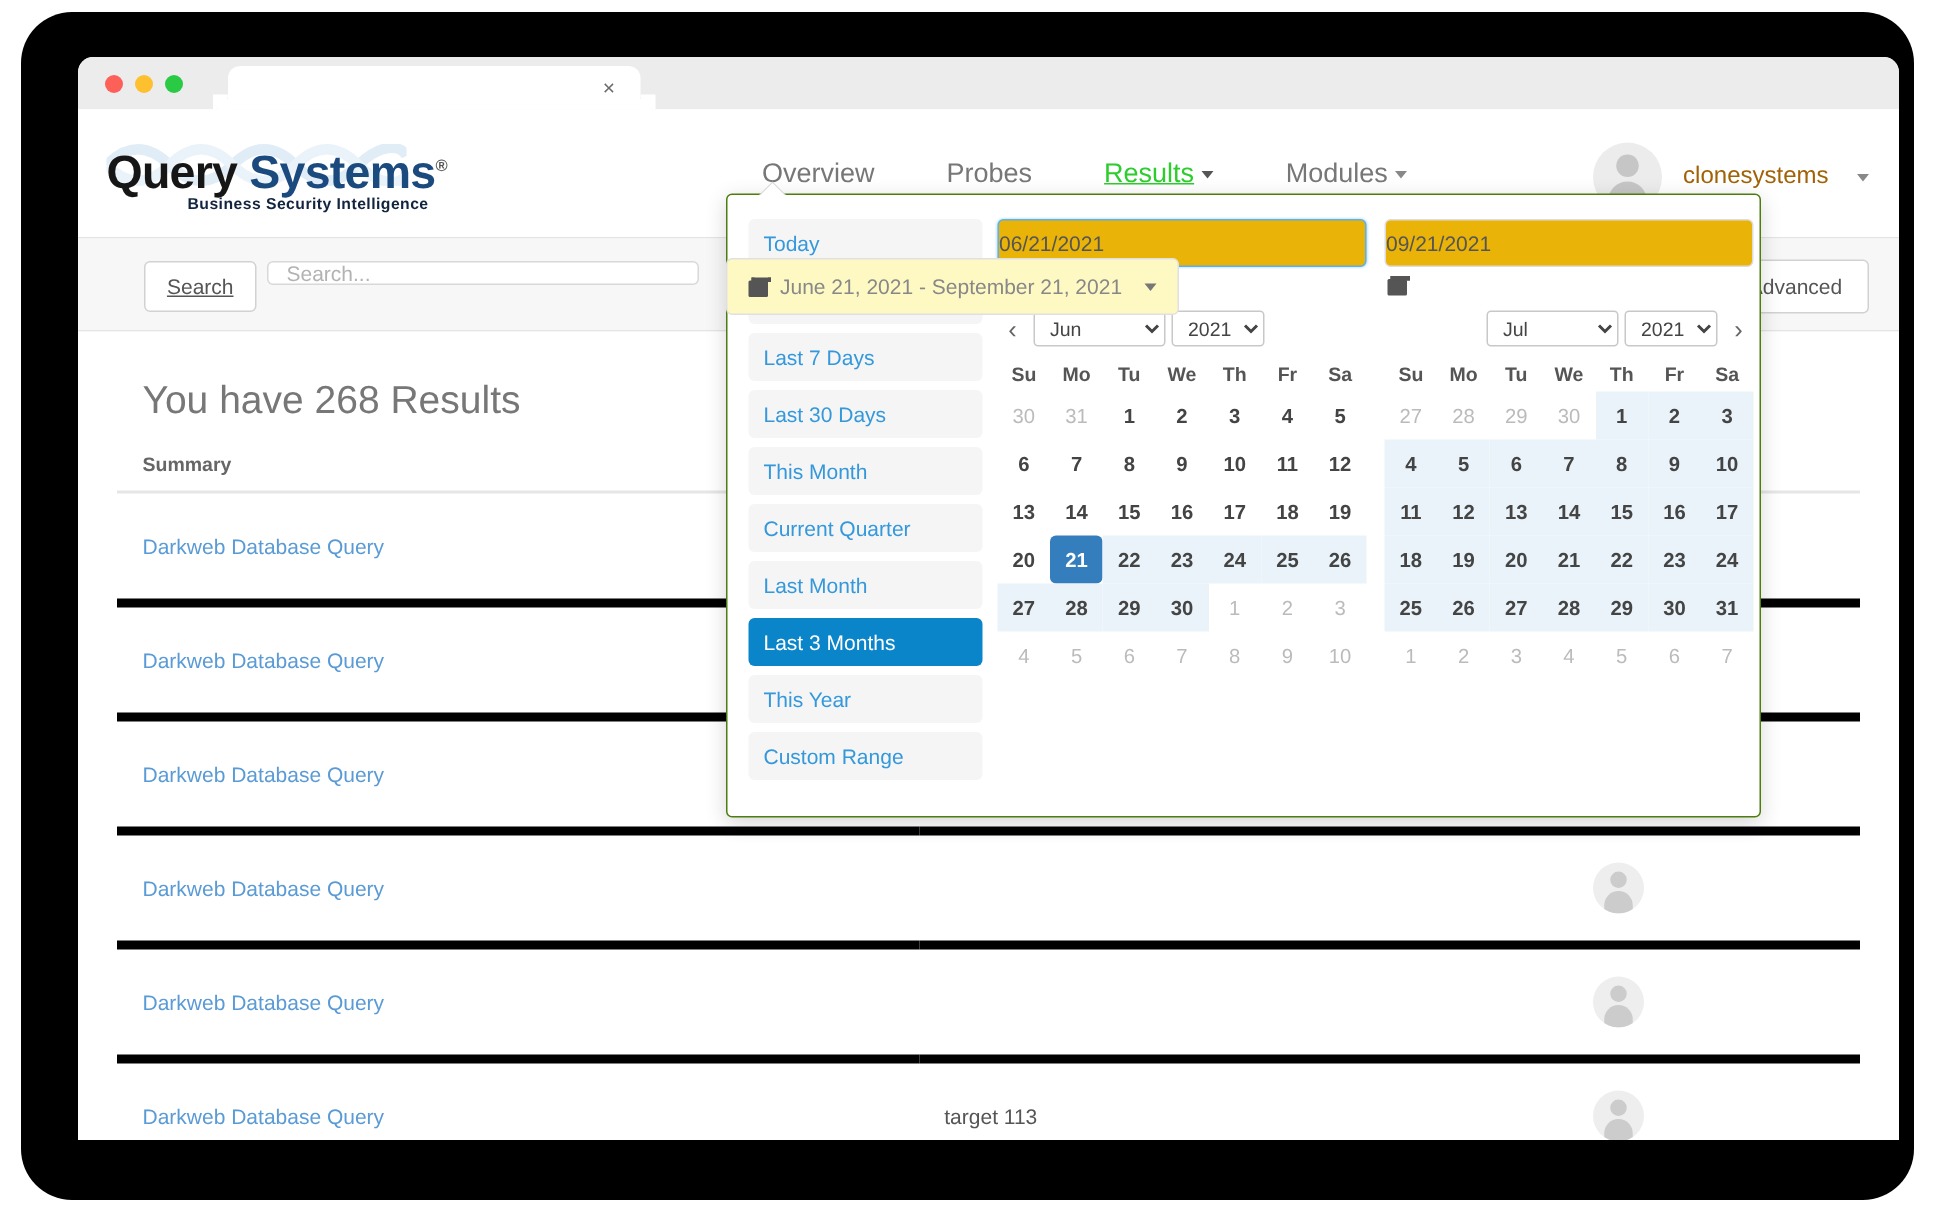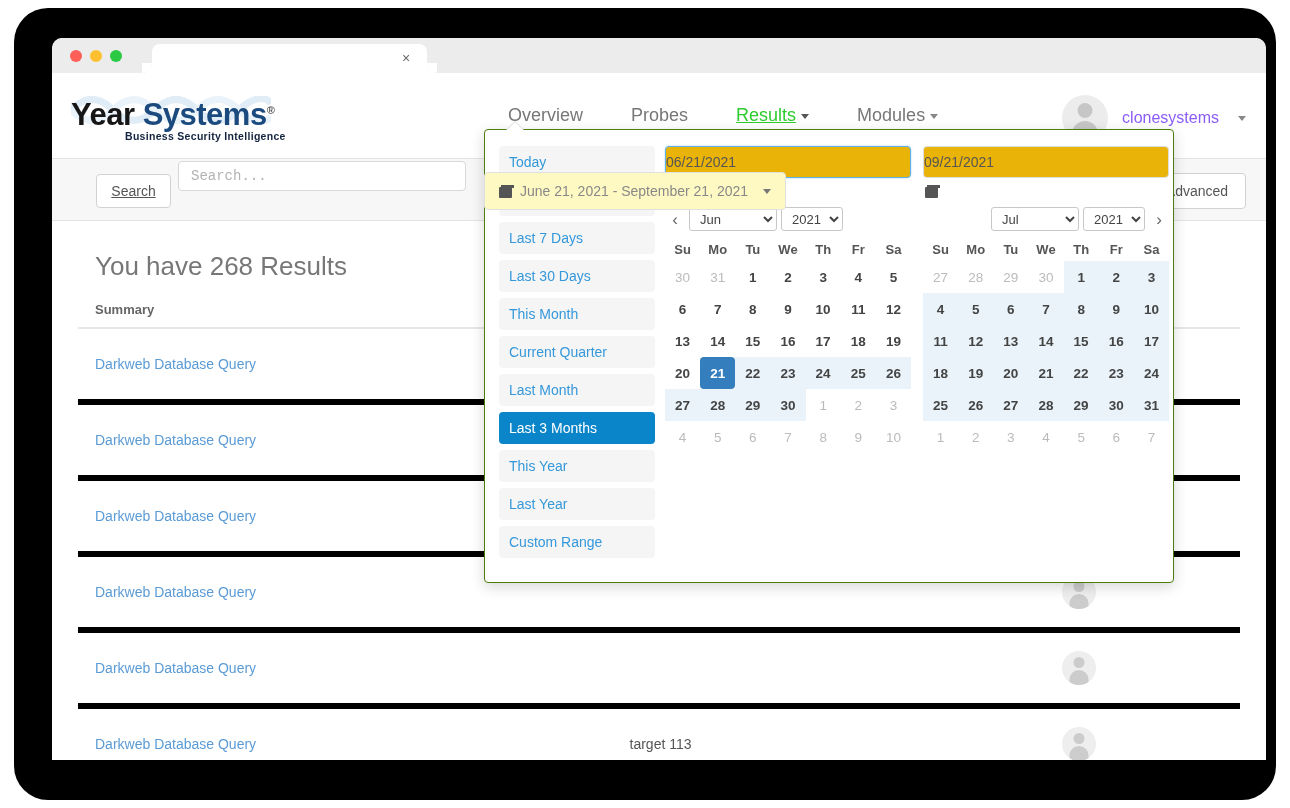--- a/index.html
+++ b/index.html
@@ -138,21 +138,21 @@
     left: 50%; top: 8px; transform: translateX(-50%);
     width: 15px; height: 15px; border-radius: 50%;
     background: #c6c6c6;
   }
   .avatar::after {
     content: ""; position: absolute;
     left: 50%; top: 26px; transform: translateX(-50%);
     width: 26px; height: 20px; border-radius: 13px 13px 0 0;
     background: #c6c6c6;
   }
-  .user-name { font-size: 16px; color: #8b5cf6; white-space: nowrap; }
+  .user-name { font-size: 16px; color: #a16207; white-space: nowrap; }
 
   
   .toolbar {
     position: relative;
     height: 62px;
     background: #f7f7f7;
     border-bottom: 1px solid #e4e4e4;
   }
   .btn {
     background: #ffffff;
@@ -161,26 +161,26 @@
     font-size: 14px;
     color: #555555;
     font-family: "Liberation Sans", sans-serif;
     cursor: pointer;
   }
   .search-btn {
     position: absolute; left: 44px; top: 15px;
     width: 75px; height: 34px; text-decoration: underline;
   }
   .search-input {
-    position: absolute; left: 126px; top: 2px;
-    width: 288px; height: 30px;
+    position: absolute; left: 126px; top: 15px;
+    width: 288px; height: 16px;
     border: 1px solid #d8d8d8; border-radius: 4px;
     background: #fff; padding: 0 12px;
     font-size: 14px; color: #555;
-    font-family: Liberation Mono, monospace;
+    font-family: Liberation Sans, sans-serif;
   }
   .search-input::placeholder { color: #b3b3b3; }
   .daterange-btn {
     position: absolute; left: 432px; top: 13px;
     width: 302px; height: 38px;
     background: #fef9c3;
     border: 1px solid #e0e0e0;
     border-radius: 4px;
     display: flex; align-items: center; gap: 8px;
     padding: 0 14px;
@@ -405,21 +405,21 @@
 
     <div class="page">
 
       <div class="navbar">
         <div class="logo-wrap">
           <svg class="logo-dna" viewBox="0 0 200 28">
             <path d="M0 14 C14 0 28 0 42 14 C56 28 70 28 84 14 C98 0 112 0 126 14 C140 28 154 28 168 14 C182 0 196 0 200 8" fill="none" stroke="#a8cbe8" stroke-width="7"></path>
             <path d="M0 14 C14 28 28 28 42 14 C56 0 70 0 84 14 C98 28 112 28 126 14 C140 0 154 0 168 14 C182 28 196 28 200 20" fill="none" stroke="#c6dff2" stroke-width="7"></path>
           </svg>
           <div class="logo-main">
-            <span class="clone">Year</span><span>&nbsp;</span><span class="systems">Systems</span><span class="logo-reg">®</span>
+            <span class="clone">Query</span><span>&nbsp;</span><span class="systems">Systems</span><span class="logo-reg">®</span>
           </div>
           <div class="logo-sub">Business Security Intelligence</div>
         </div>
 
         <div class="nav-links">
           <a class="nav-link" href="#"><span>Overview</span></a>
           <a class="nav-link" href="#"><span>Probes</span></a>
           <a class="nav-link active" href="#"><span>Results</span><i class="caret-down"></i></a>
           <a class="nav-link" href="#"><span>Modules</span><i class="caret-down"></i></a>
         </div>
@@ -511,21 +511,20 @@
         <div class="drp-ranges" id="drp-ranges">
             <button class="range-item">Today</button>
             <button class="range-item">Yesterday</button>
             <button class="range-item">Last 7 Days</button>
             <button class="range-item">Last 30 Days</button>
             <button class="range-item">This Month</button>
             <button class="range-item">Current Quarter</button>
             <button class="range-item">Last Month</button>
             <button class="range-item active">Last 3 Months</button>
             <button class="range-item">This Year</button>
-            <button class="range-item">Last Year</button>
             <button class="range-item">Custom Range</button>
           </div>
 
         <div class="drp-cals">
 
           <div class="cal">
             <input class="cal-input focused" value="06/21/2021" style="">
             <div class="cal-icon-row">
               <span class="cal-icon"></span>
             </div>

